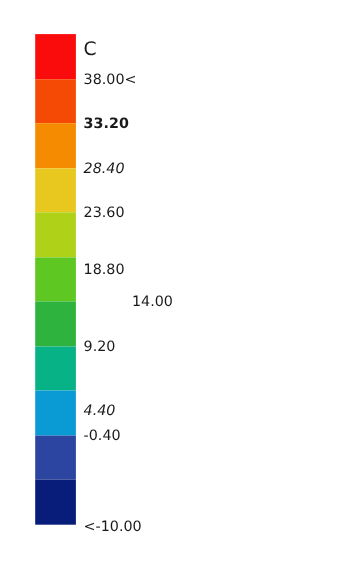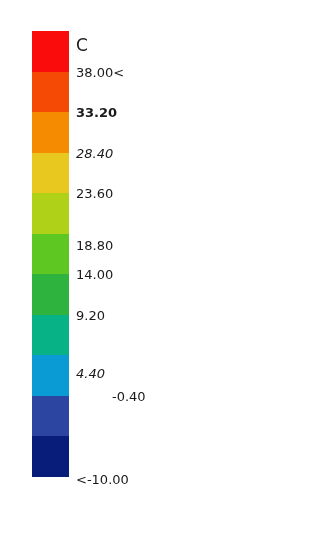--- a/index.html
+++ b/index.html
@@ -85,20 +85,20 @@
       <div class="band" style="background: rgb(8, 28, 122);"></div>
     </div>
 
   <div id="labels">
     <span class="unit-label" style="top: 37px;">C</span>
   <span class="tick-label" style="top: 63.5455px;">38.00&lt;</span>
       <span class="tick-label" style="top: 104.091px; font-weight: bold;">33.20</span>
       <span class="tick-label" style="top: 144.636px; font-style: italic;">28.40</span>
       <span class="tick-label" style="top: 185.182px;">23.60</span>
       <span class="tick-label" style="top: 225.727px; margin-top: 11px;">18.80</span>
-      <span class="tick-label" style="top: 266.273px;">14.00</span>
+      <span class="tick-label" style="top: 266.273px; margin-left: 44px;">14.00</span>
       <span class="tick-label" style="top: 306.818px;">9.20</span>
       <span class="tick-label" style="top: 365px; font-style: italic;">4.40</span>
-      <span class="tick-label" style="top: 387.909px; margin-left: 36px;">-0.40</span>
+      <span class="tick-label" style="top: 387.909px;">-0.40</span>
       <span class="tick-label" style="top: 471px;">&lt;-10.00</span>
     </div>
 
 </div>
 
 </body></html>

